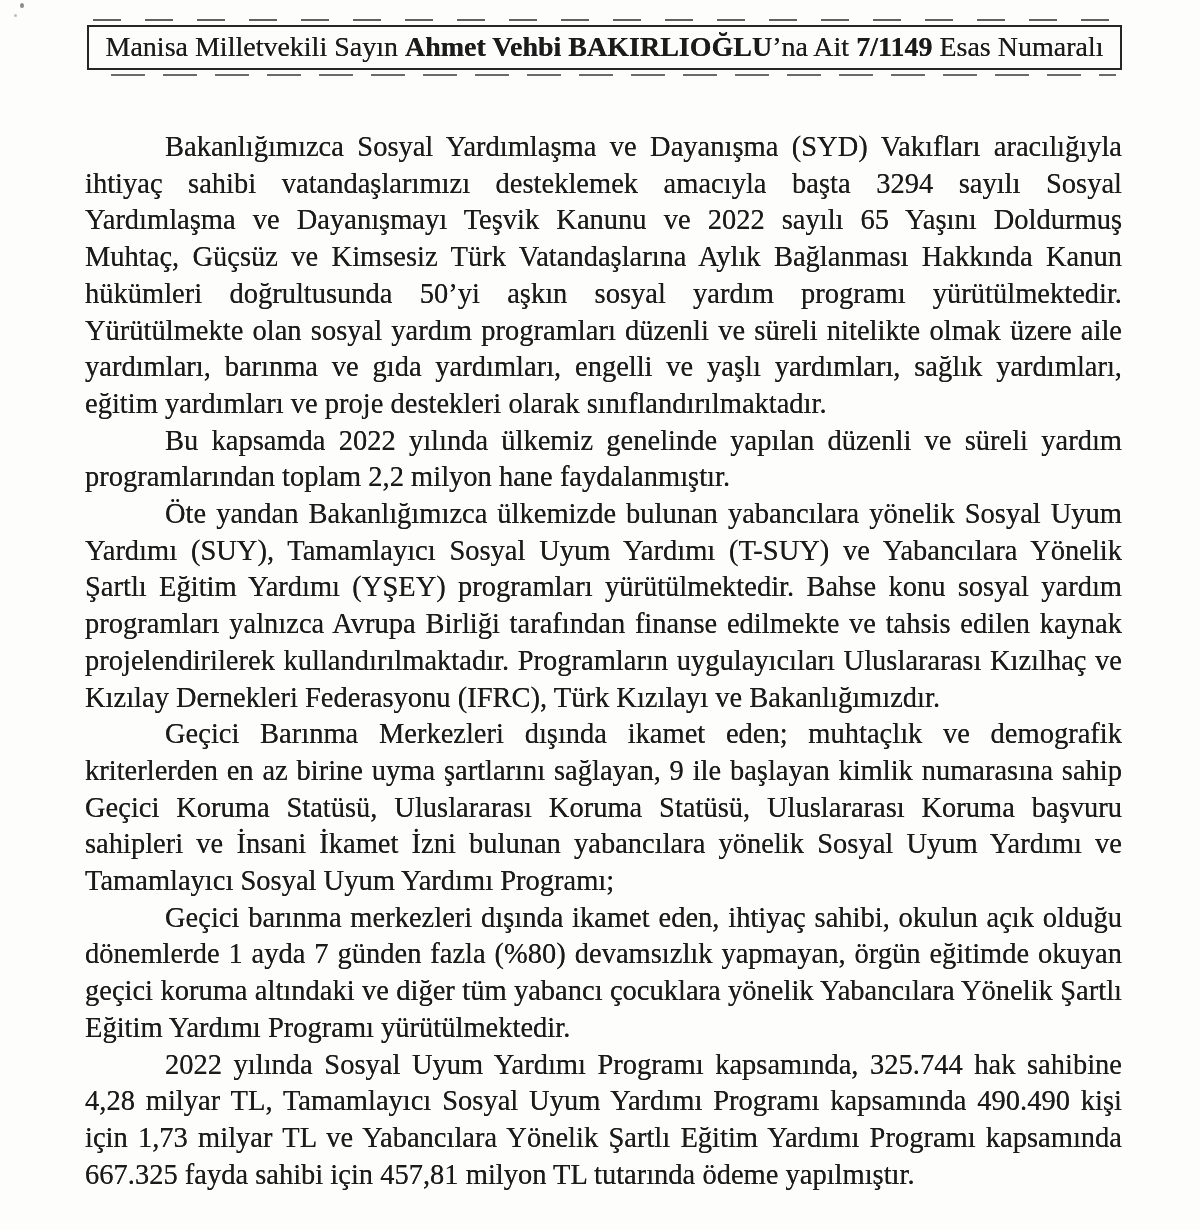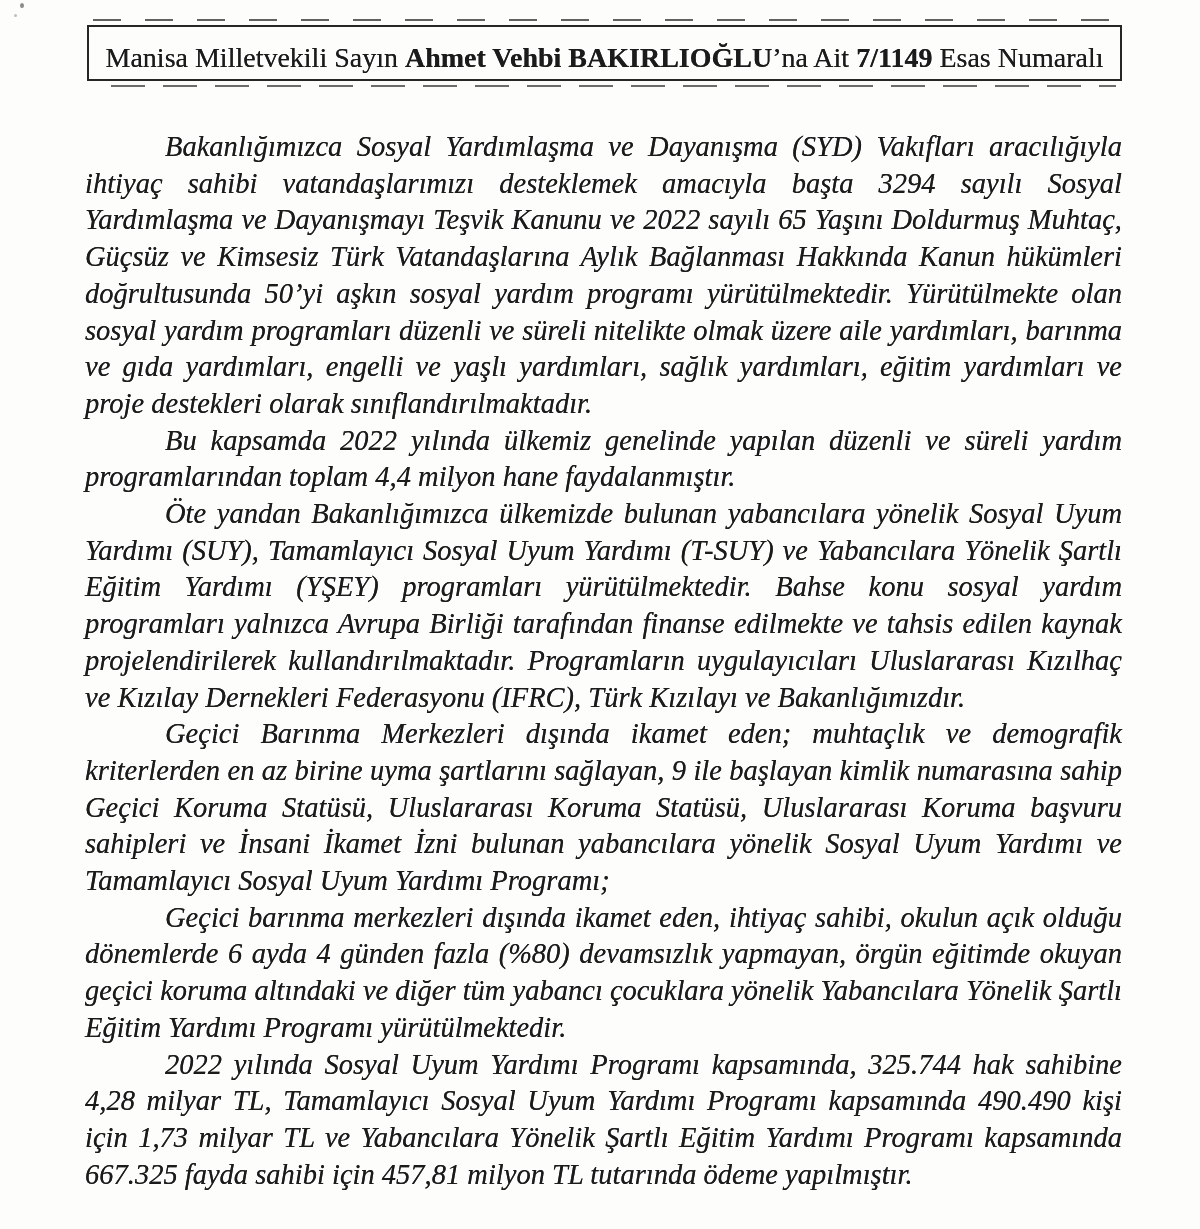--- a/index.html
+++ b/index.html
@@ -29,21 +29,21 @@
   .header-box {
     position: absolute;
     left: 87px;
     top: 25px;
     width: 1035px;
     box-sizing: border-box;
     border: 2px solid #262626;
     text-align: center;
     font-size: 28px;
     line-height: 38px;
-    padding: 12px 14px 2px 14px;
+    padding: 1px 14px 2px 14px;
     text-shadow: 0 0 0.4px rgba(25,25,25,0.85);
   }
   
   .header-box::before {
     content: "";
     position: absolute;
     left: 4px; right: 4px; top: -8px; height: 2px;
     background: repeating-linear-gradient(90deg,
       rgba(45,45,45,.75) 0 28px, transparent 28px 52px);
   }
@@ -64,37 +64,36 @@
     width: 1037px;
     font-size: 28.5px;
     line-height: 36.7px;
     text-align: justify;
     text-shadow: 0 0 0.4px rgba(25,25,25,0.85);
   }
   .body-text p {
     margin: 0;
     padding: 0;
     text-indent: 80px;
-    font-style: italic;
   }
 </style>
 </head>
 <body>
 
 <div class="page">
 
   <span class="speck speck-1"></span>
   <span class="speck speck-2"></span>
 
   <div class="header-box">
     <div class="title-line"><span>Manisa Milletvekili Sayın </span><span class="b">Ahmet Vehbi BAKIRLIOĞLU</span><span>’na Ait </span><span class="b">7/1149</span><span> Esas Numaralı</span></div>
   </div>
 
   <div class="body-text">
     <p>Bakanlığımızca Sosyal Yardımlaşma ve Dayanışma (SYD) Vakıfları aracılığıyla ihtiyaç sahibi vatandaşlarımızı desteklemek amacıyla başta 3294 sayılı Sosyal Yardımlaşma ve Dayanışmayı Teşvik Kanunu ve 2022 sayılı 65 Yaşını Doldurmuş Muhtaç, Güçsüz ve Kimsesiz Türk Vatandaşlarına Aylık Bağlanması Hakkında Kanun hükümleri doğrultusunda 50’yi aşkın sosyal yardım programı yürütülmektedir. Yürütülmekte olan sosyal yardım programları düzenli ve süreli nitelikte olmak üzere aile yardımları, barınma ve gıda yardımları, engelli ve yaşlı yardımları, sağlık yardımları, eğitim yardımları ve proje destekleri olarak sınıflandırılmaktadır.</p>
-    <p>Bu kapsamda 2022 yılında ülkemiz genelinde yapılan düzenli ve süreli yardım programlarından toplam 4,4 milyon hane faydalanmıştır.</p>
+    <p>Bu kapsamda 2022 yılında ülkemiz genelinde yapılan düzenli ve süreli yardım programlarından toplam 2,2 milyon hane faydalanmıştır.</p>
     <p>Öte yandan Bakanlığımızca ülkemizde bulunan yabancılara yönelik Sosyal Uyum Yardımı (SUY), Tamamlayıcı Sosyal Uyum Yardımı (T-SUY) ve Yabancılara Yönelik Şartlı Eğitim Yardımı (YŞEY) programları yürütülmektedir. Bahse konu sosyal yardım programları yalnızca Avrupa Birliği tarafından finanse edilmekte ve tahsis edilen kaynak projelendirilerek kullandırılmaktadır. Programların uygulayıcıları Uluslararası Kızılhaç ve Kızılay Dernekleri Federasyonu (IFRC), Türk Kızılayı ve Bakanlığımızdır.</p>
     <p>Geçici Barınma Merkezleri dışında ikamet eden; muhtaçlık ve demografik kriterlerden en az birine uyma şartlarını sağlayan, 9 ile başlayan kimlik numarasına sahip Geçici Koruma Statüsü, Uluslararası Koruma Statüsü, Uluslararası Koruma başvuru sahipleri ve İnsani İkamet İzni bulunan yabancılara yönelik Sosyal Uyum Yardımı ve Tamamlayıcı Sosyal Uyum Yardımı Programı;</p>
-    <p>Geçici barınma merkezleri dışında ikamet eden, ihtiyaç sahibi, okulun açık olduğu dönemlerde 6 ayda 4 günden fazla (%80) devamsızlık yapmayan, örgün eğitimde okuyan geçici koruma altındaki ve diğer tüm yabancı çocuklara yönelik Yabancılara Yönelik Şartlı Eğitim Yardımı Programı yürütülmektedir.</p>
+    <p>Geçici barınma merkezleri dışında ikamet eden, ihtiyaç sahibi, okulun açık olduğu dönemlerde 1 ayda 7 günden fazla (%80) devamsızlık yapmayan, örgün eğitimde okuyan geçici koruma altındaki ve diğer tüm yabancı çocuklara yönelik Yabancılara Yönelik Şartlı Eğitim Yardımı Programı yürütülmektedir.</p>
     <p>2022 yılında Sosyal Uyum Yardımı Programı kapsamında, 325.744 hak sahibine 4,28 milyar TL, Tamamlayıcı Sosyal Uyum Yardımı Programı kapsamında 490.490 kişi için 1,73 milyar TL ve Yabancılara Yönelik Şartlı Eğitim Yardımı Programı kapsamında 667.325 fayda sahibi için 457,81 milyon TL tutarında ödeme yapılmıştır.</p>
   </div>
 
 </div>
 
 </body></html>

